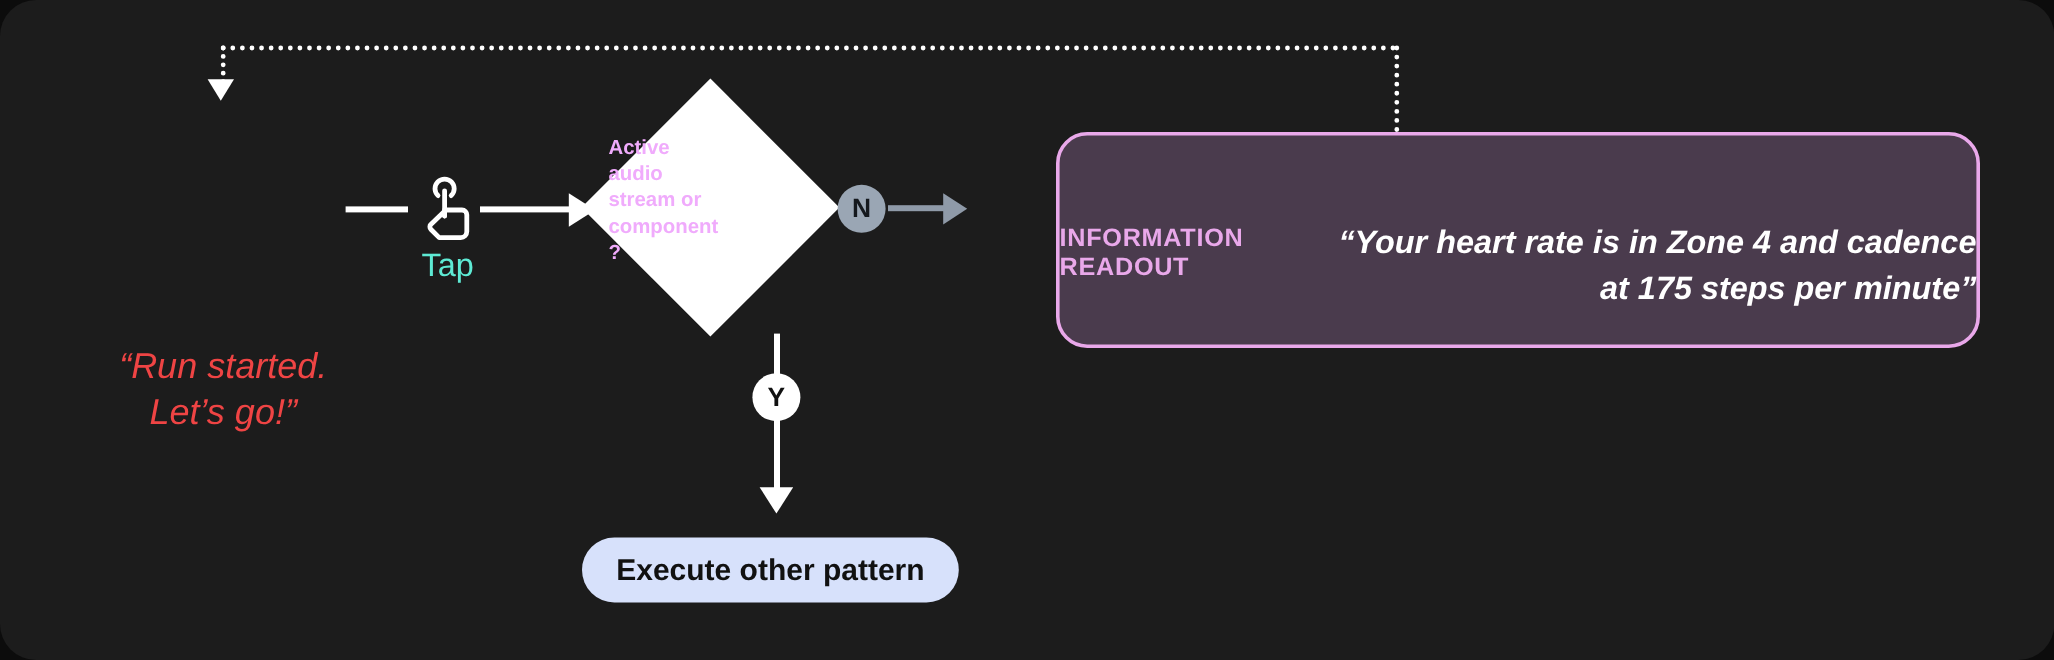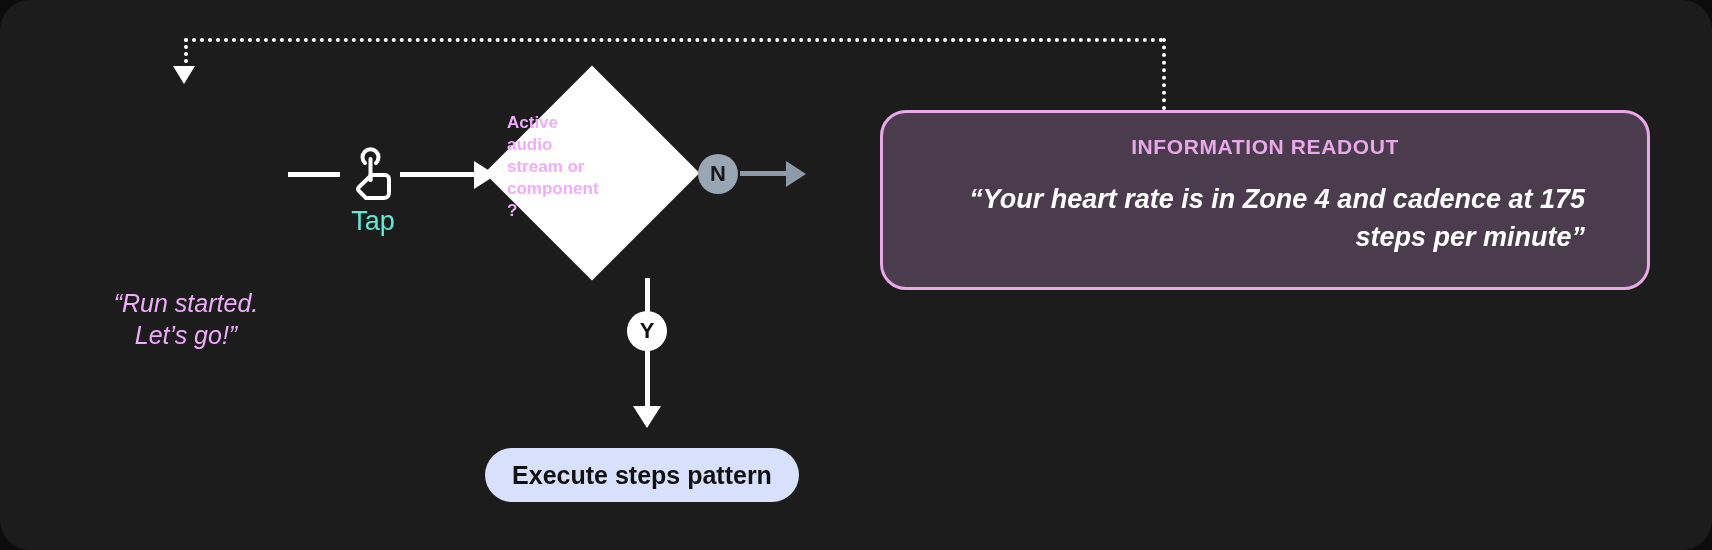--- a/index.html
+++ b/index.html
@@ -42,22 +42,22 @@
     line-height: 1.24;
     text-align: center;
     letter-spacing: 0.2px;
   }
 
   #app-caption {
     left: 70px;
     top: 287px;
     width: 232px;
     text-align: center;
-    color: #f0abfc;
-    font-size: 25px;
+    color: #ef4444;
+    font-size: 30px;
     font-style: italic;
     line-height: 1.28;
   }
 
   
   .dot-h {
     height: 0;
     border-top: 4px dotted #ffffff;
   }
   .dot-v {
@@ -221,21 +221,21 @@
   #readout {
     left: 880px;
     top: 110px;
     width: 770px;
     height: 180px;
     box-sizing: border-box;
     background: #4a3b4d;
     border: 3px solid #e9a8ea;
     border-radius: 26px;
     display: flex;
-    flex-direction: column;
+    flex-direction: row;
     align-items: center;
     padding-top: 22px;
   }
   #readout-title {
     color: #e9a8ea;
     font-size: 21px;
     font-weight: bold;
     letter-spacing: 0.6px;
   }
   #readout-body {
@@ -280,20 +280,20 @@
 
   <div class="abs" id="n-badge">N</div>
   <div class="abs" id="wire-n"></div>
   <div class="abs" id="arrow-n"></div>
 
   <div class="abs" id="wire-y-top"></div>
   <div class="abs" id="y-badge">Y</div>
   <div class="abs" id="wire-y-bot"></div>
   <div class="abs" id="arrow-y"></div>
 
-  <div class="abs" id="exec-pill">Execute steps pattern</div>
+  <div class="abs" id="exec-pill">Execute other pattern</div>
 
   <div class="abs" id="readout">
     <div id="readout-title">INFORMATION READOUT</div>
     <div id="readout-body">“Your heart rate is in Zone 4 and cadence at 175 steps per minute”</div>
   </div>
 
 </div>
 
 </body></html>

